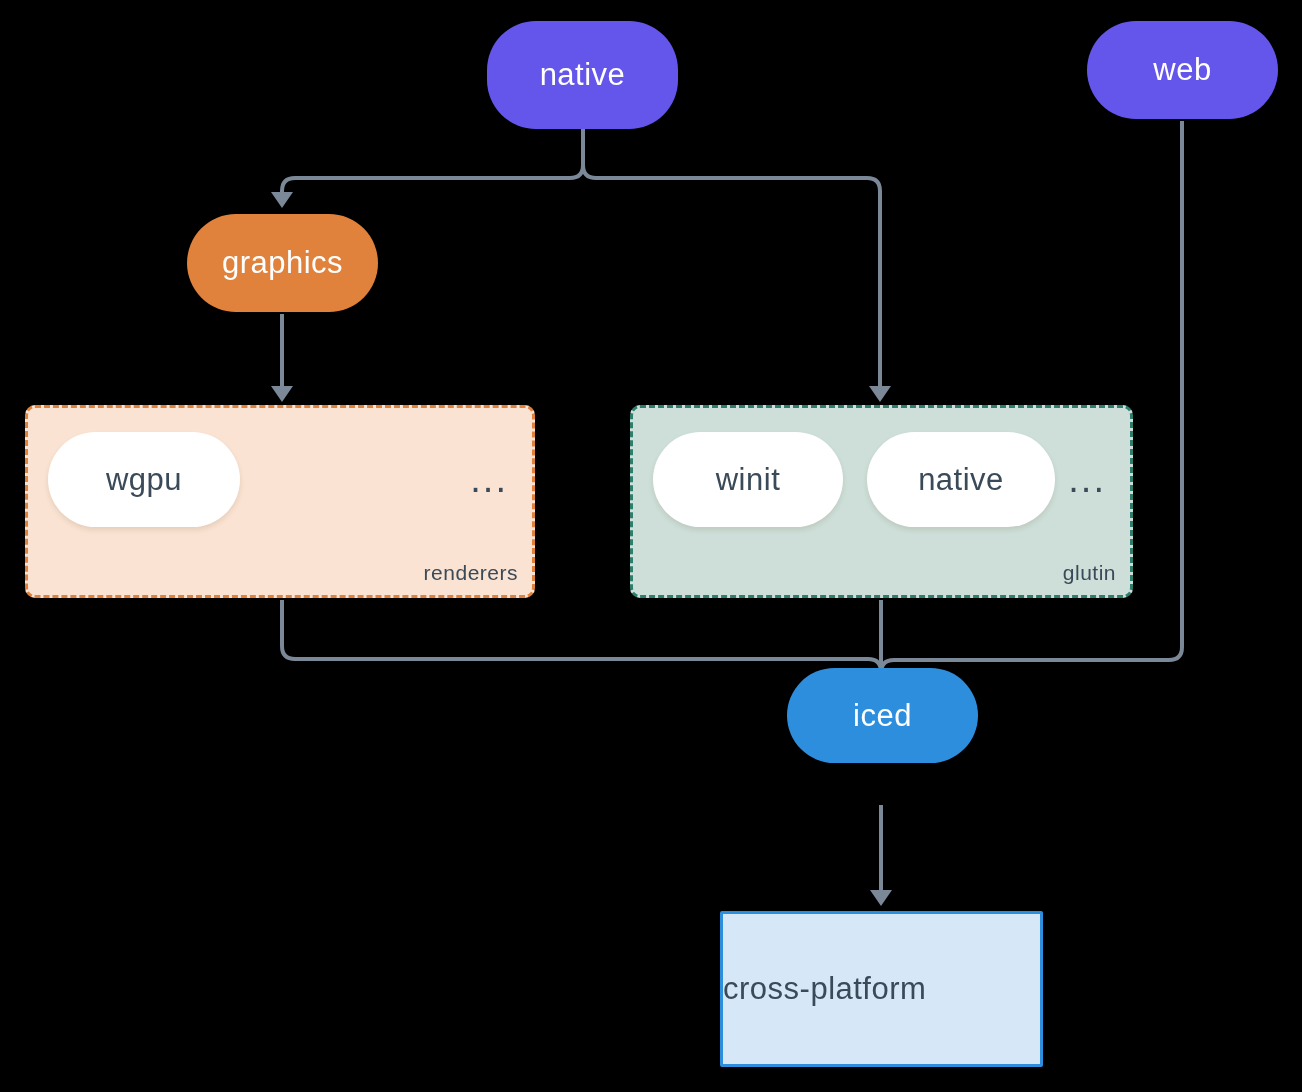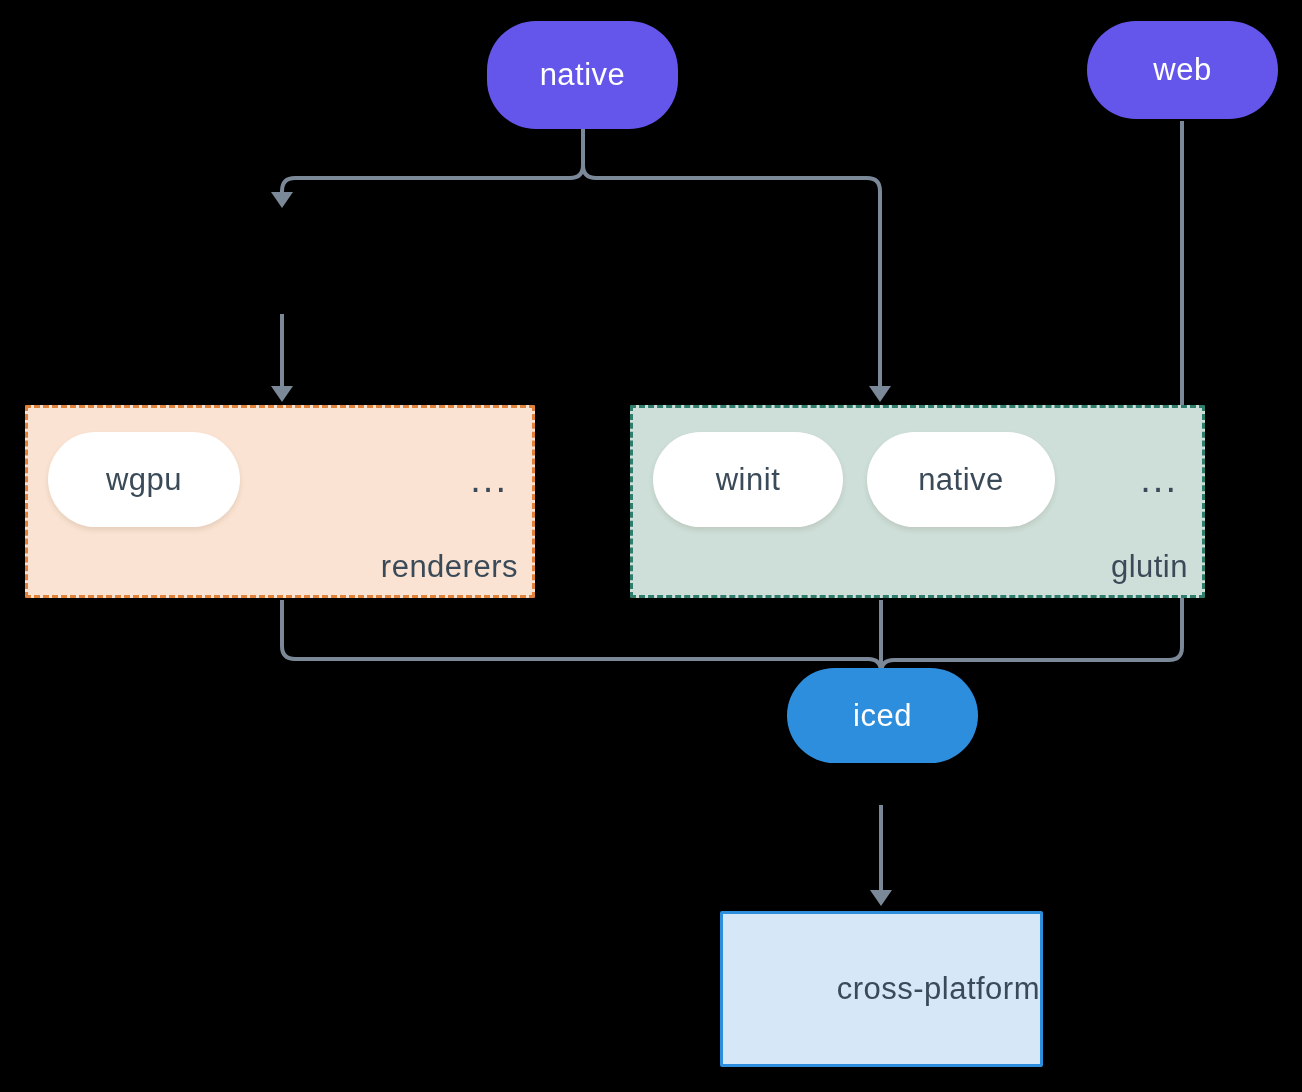--- a/index.html
+++ b/index.html
@@ -46,29 +46,29 @@
   .node-native   { left: 487px;  top: 21px;  width: 191px; height: 108px; }
   .node-web      { left: 1087px; top: 21px;  width: 191px; height: 98px; }
   .node-graphics { left: 187px;  top: 214px; width: 191px; height: 98px; }
   .node-iced     { left: 787px;  top: 668px; width: 191px; height: 95px; }
 
   .group-box {
     position: absolute;
     box-sizing: border-box;
     top: 405px;
     height: 193px;
-    border-radius: 1px;
+    border-radius: 10px;
   }
   .group-renderers {
     left: 25px; width: 510px;
     background: var(--peachBg);
     border: 3px dashed var(--orangeBorder);
   }
   .group-shells {
-    left: 630px; width: 575px;
+    left: 630px; width: 503px;
     background: var(--greenBg);
     border: 3px dashed var(--tealBorder);
   }
   .inner-pill {
     position: absolute;
     top: 24px;
     height: 95px;
     background: var(--pillWhite);
     color: var(--darkText);
     border-radius: 48px;
@@ -92,37 +92,37 @@
     align-items: center;
     color: var(--darkText);
     font-size: 38px;
     letter-spacing: 2px;
   }
   .group-label {
     position: absolute;
     right: 14px;
     bottom: 10px;
     color: var(--darkText);
-    font-size: 31px;
+    font-size: 21px;
     letter-spacing: 0.5px;
   }
   .app-box {
     position: absolute;
     left: 720px;
     top: 911px;
     width: 323px;
     height: 156px;
     box-sizing: border-box;
     background: var(--lightBlueBg);
     border: 3px solid var(--blueBorder);
     border-radius: 2px;
     color: var(--darkText);
     display: flex;
     flex-direction: column;
-    align-items: flex-end;
+    align-items: flex-start;
     justify-content: center;
     font-size: 31px;
     line-height: 48px;
     letter-spacing: 0.5px;
     text-align: center;
   }
 </style>
 </head>
 <body>
 
@@ -151,20 +151,23 @@
   </svg>
 
   <div class="node node-native">
     <span>native</span>
   </div>
 
   <div class="node node-web">
     <span>web</span>
   </div>
 
+  <div class="node node-graphics">
+    <span>graphics</span>
+  </div>
 
   <div class="group-box group-renderers">
     <div class="inner-pill pill-wgpu">
       <span>wgpu</span>
     </div>
     <div class="ellipsis">...</div>
     <div class="group-label">renderers</div>
   </div>
 
   <div class="group-box group-shells">

